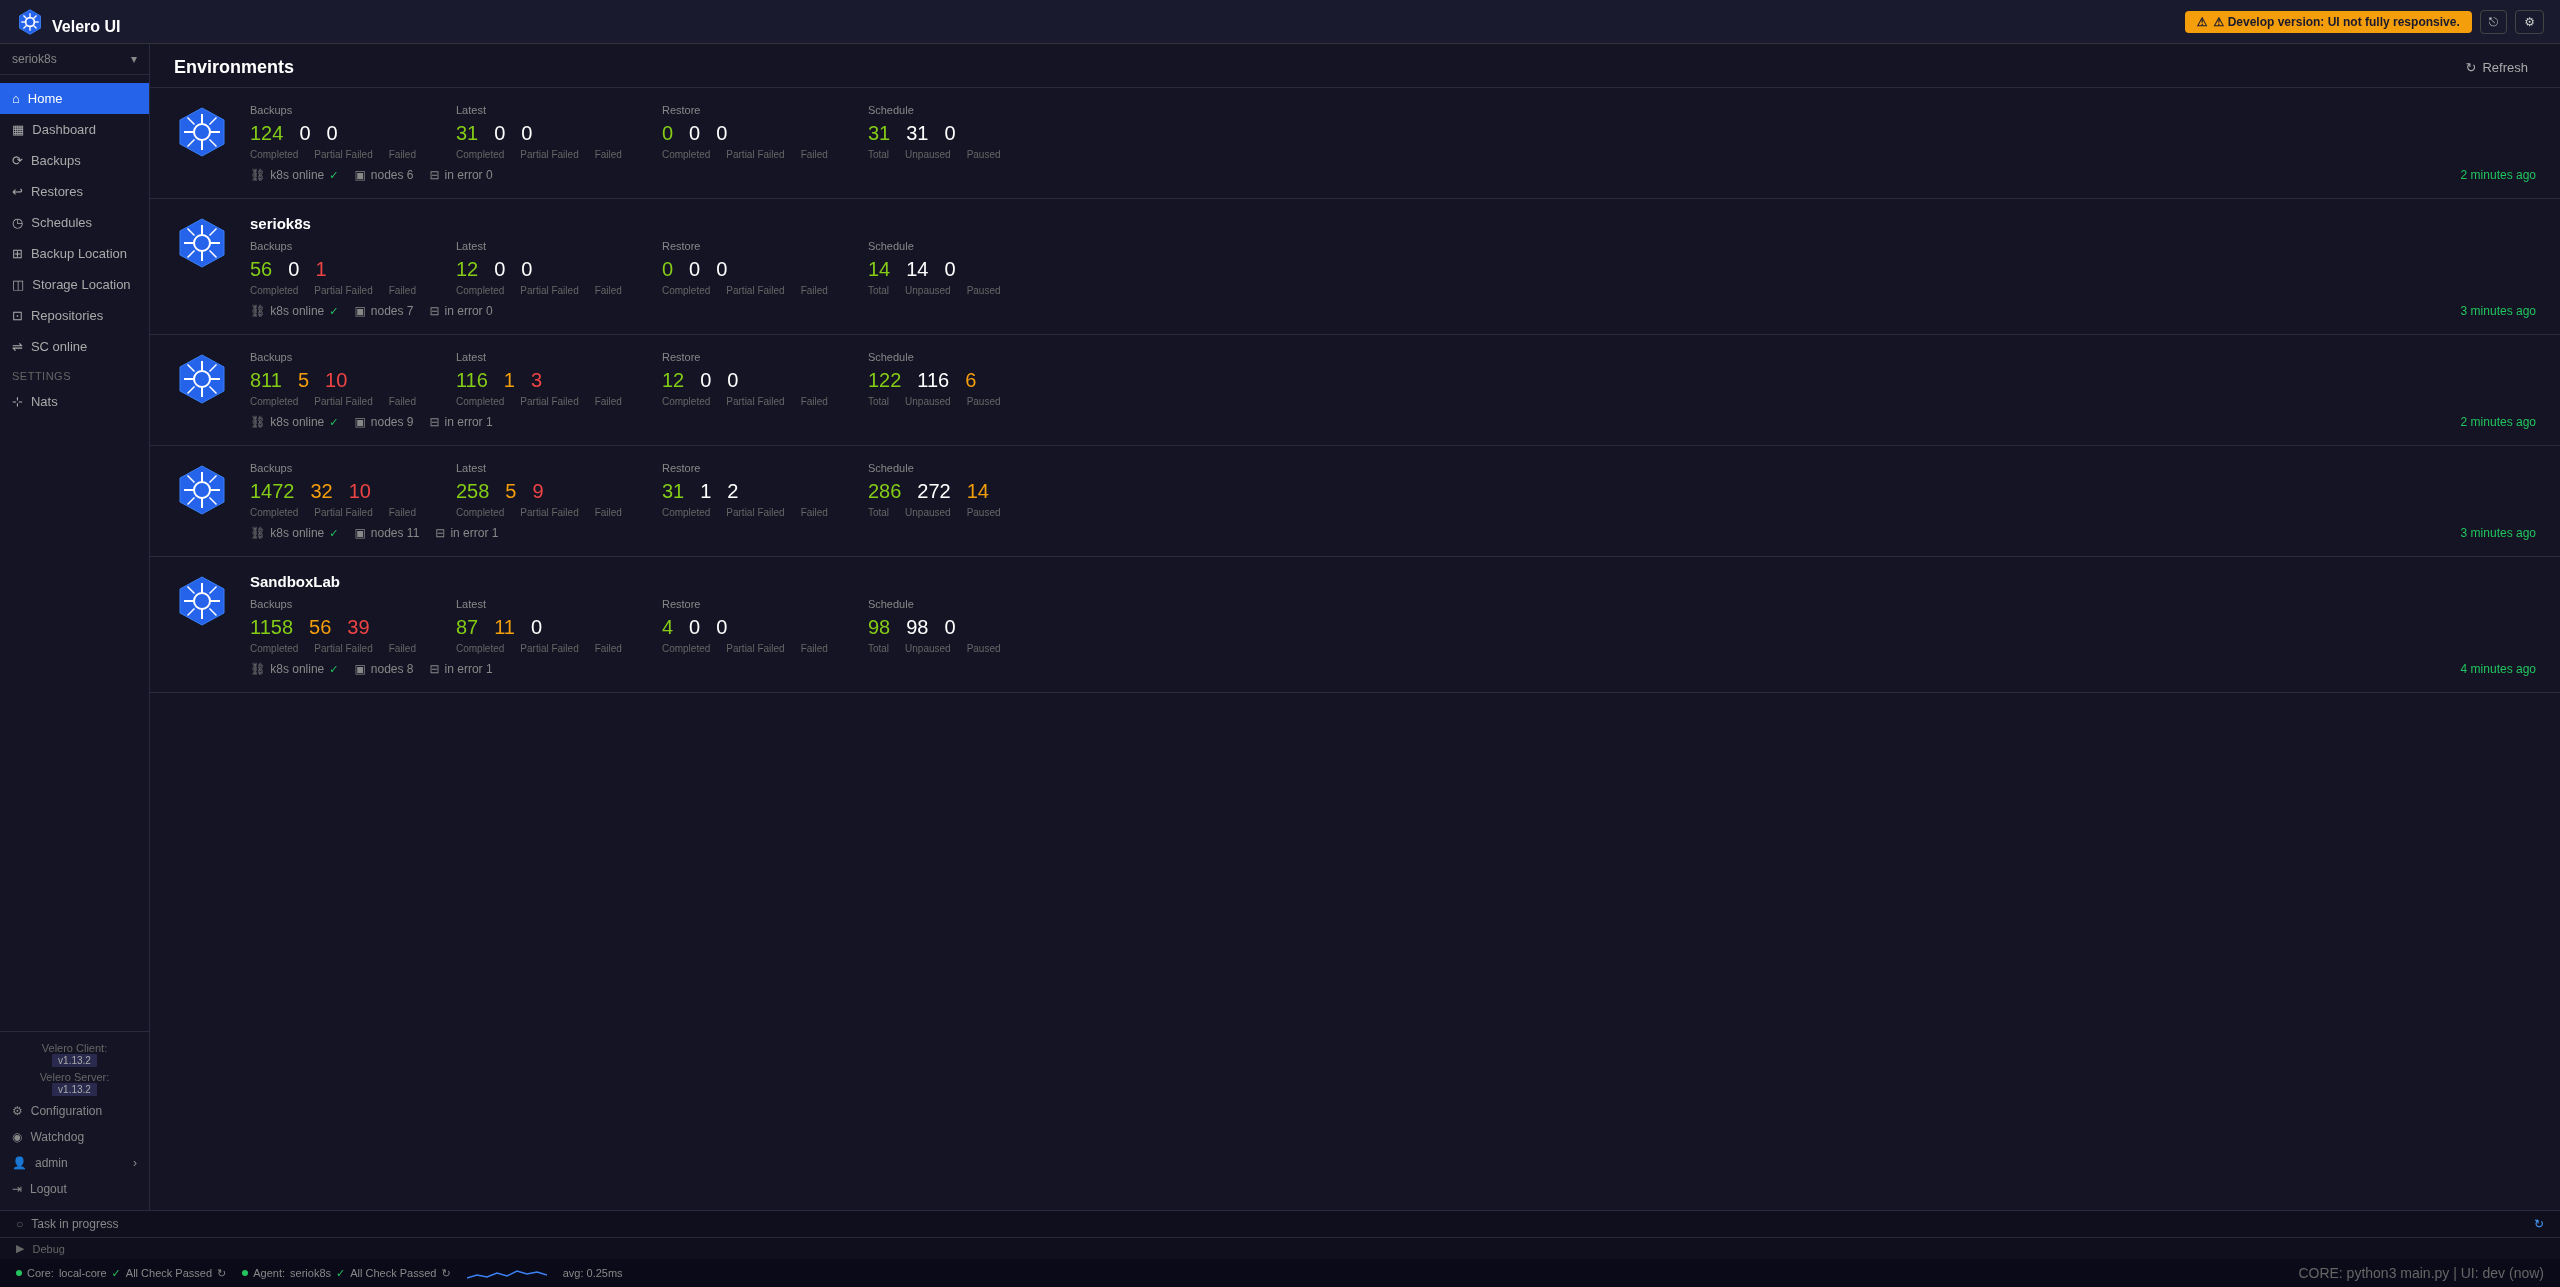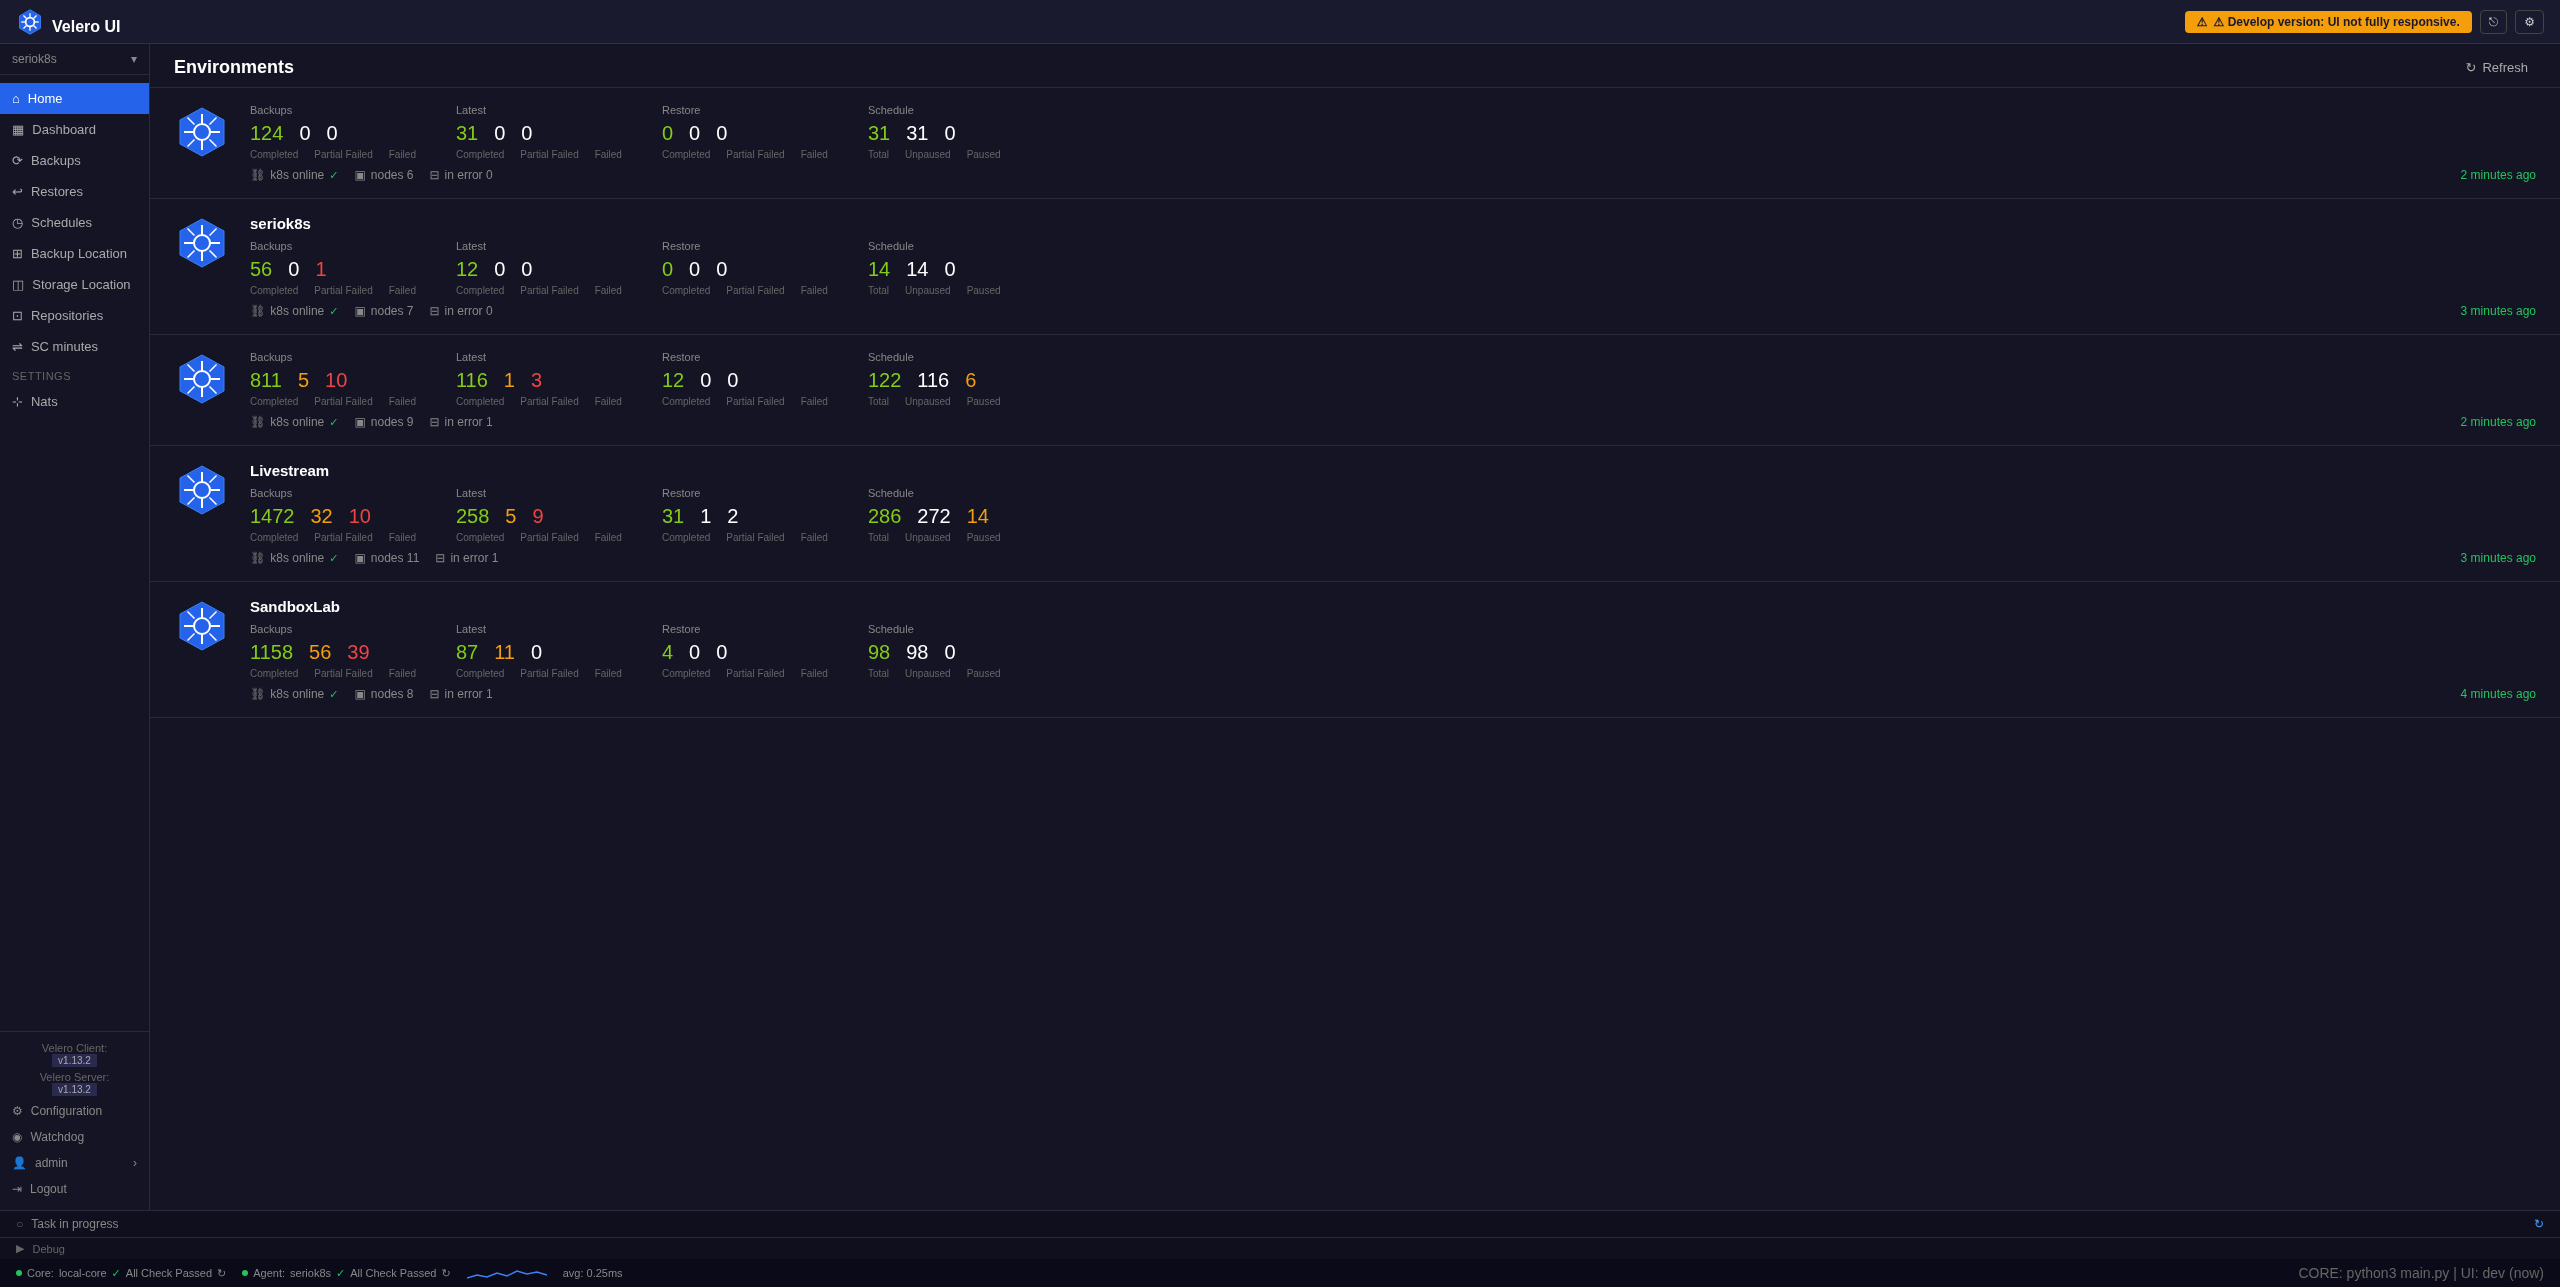--- a/index.html
+++ b/index.html
@@ -138,21 +138,21 @@
       <div class="sidebar-item">
         <span class="icon">◫</span>
         <span>Storage Location</span>
       </div>
       <div class="sidebar-item">
         <span class="icon">⊡</span>
         <span>Repositories</span>
       </div>
       <div class="sidebar-item">
         <span class="icon">⇌</span>
-        <span>SC minutes</span>
+        <span>SC online</span>
       </div>
       <div class="settings-label">Settings</div>
       <div class="sidebar-item">
         <span class="icon">⊹</span>
         <span>Nats</span>
       </div>
     </div>
     <div class="sidebar-footer">
       <div class="version-row">
         <span>Velero Client:</span>
@@ -473,21 +473,20 @@
           <line x1="28" y1="36" x2="28" y2="46" stroke="white" stroke-width="2"></line>
           <line x1="10" y1="28" x2="20" y2="28" stroke="white" stroke-width="2"></line>
           <line x1="36" y1="28" x2="46" y2="28" stroke="white" stroke-width="2"></line>
           <line x1="13.5" y1="13.5" x2="20.5" y2="20.5" stroke="white" stroke-width="1.5"></line>
           <line x1="35.5" y1="35.5" x2="42.5" y2="42.5" stroke="white" stroke-width="1.5"></line>
           <line x1="42.5" y1="13.5" x2="35.5" y2="20.5" stroke="white" stroke-width="1.5"></line>
           <line x1="20.5" y1="35.5" x2="13.5" y2="42.5" stroke="white" stroke-width="1.5"></line>
         </svg>
       </div>
       <div class="env-info">
-        <div class="env-name">Livestream</div>
         <div class="env-stats">
           <div class="stat-group">
             <div class="stat-group-title">Backups</div>
             <div class="stat-numbers">
               <span class="stat-main">1472</span>
               <span class="stat-sub warn">32</span>
               <span class="stat-sub danger">10</span>
             </div>
             <div class="stat-labels">
               <span class="stat-label">Completed</span>

